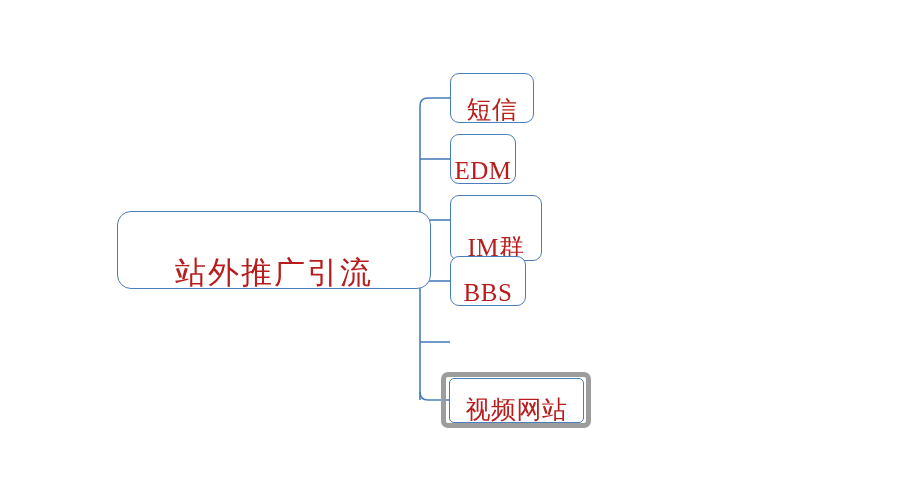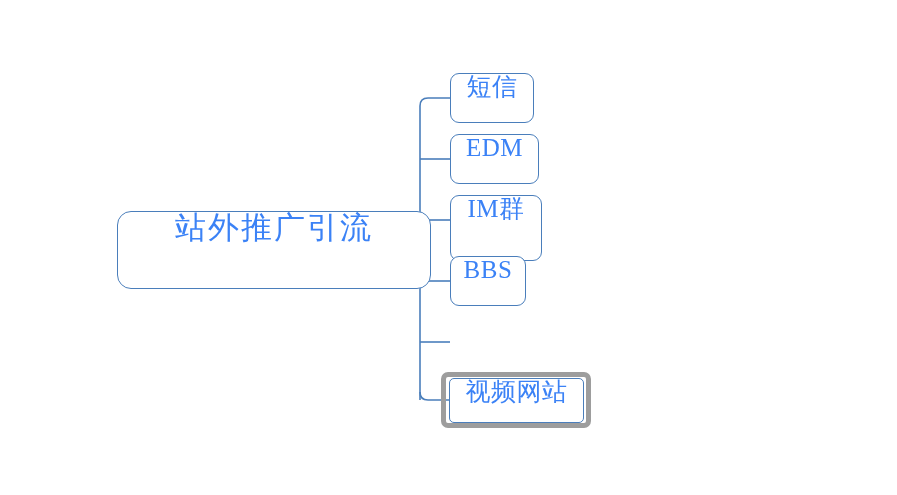--- a/index.html
+++ b/index.html
@@ -22,43 +22,43 @@
     width: 897px;
     height: 495px;
     pointer-events: none;
   }
   .node {
     position: absolute;
     box-sizing: border-box;
     border: 1.6px solid #4a7ebb;
     border-radius: 9px;
     background: #ffffff;
-    color: #3b82f6;
+    color: #b91c1c;
     display: flex;
-    align-items: flex-start;
+    align-items: flex-end;
     justify-content: center;
     white-space: nowrap;
     line-height: 1;
   }
   .node-root {
     left: 97px;
     top: 211px;
     width: 314px;
     height: 78px;
     border-radius: 14px;
     font-size: 31px;
     letter-spacing: 2px;
     margin-left: 20px;
   }
   .node-child {
     font-size: 25px;
     letter-spacing: 0.5px;
   }
   .child-sms   { left: 450px; top: 73px;  width: 84px; height: 50px; }
-  .child-edm   { left: 450px; top: 134px; width: 89px; height: 50px; }
+  .child-edm   { left: 450px; top: 134px; width: 66px; height: 50px; }
   .child-imq   { left: 450px; top: 195px; width: 92px; height: 66px; }
   .child-bbs   { left: 450px; top: 256px; width: 76px; height: 50px; }
   .child-sns   { left: 450px; top: 317px; width: 79px; height: 50px; }
   .child-video { left: 449px; top: 378px; width: 135px; height: 45px; border-radius: 5px; }
 
   
   .selection-frame {
     position: absolute;
     left: 441px;
     top: 372px;

